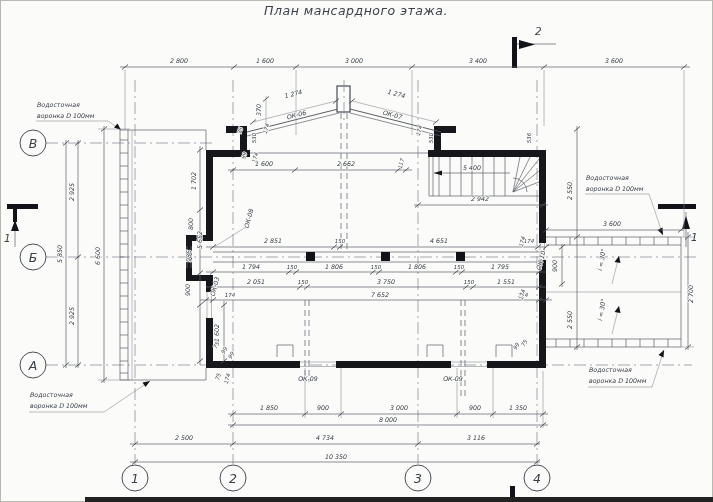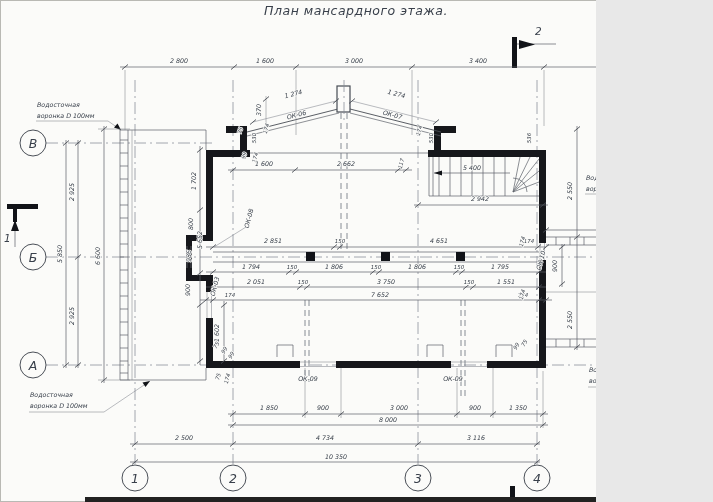--- a/index.html
+++ b/index.html
@@ -1,16 +1,16 @@
 <!DOCTYPE html>
 <html><head>
 <meta charset="utf-8">
 <style>
   html,body{margin:0;padding:0;background:#e8e8e8;}
-  #shot{position:relative;width:596px;height:502px;background:#fbfbf9;overflow:hidden;
+  #shot{position:relative;width:713px;height:502px;background:#fbfbf9;overflow:hidden;
         font-family:"DejaVu Sans",sans-serif;}
   svg{position:absolute;left:0;top:0;}
   text{font-family:"DejaVu Sans",sans-serif;font-style:italic;fill:#39404b;
        paint-order:stroke;stroke:#fbfbf9;stroke-width:1.6px;stroke-linejoin:round;}
   .mid{text-anchor:middle;}
   .d6{font-size:6.3px;} .d5{font-size:5.4px;}
   .ax{font-size:12.5px;stroke-width:0;} .ttl{font-size:12.5px;letter-spacing:.5px;}
   .sec{font-size:10.5px;}
   .ln{stroke:#5b6068;stroke-width:.7;fill:none;}
   .lt{stroke:#474c54;stroke-width:.9;fill:none;}

